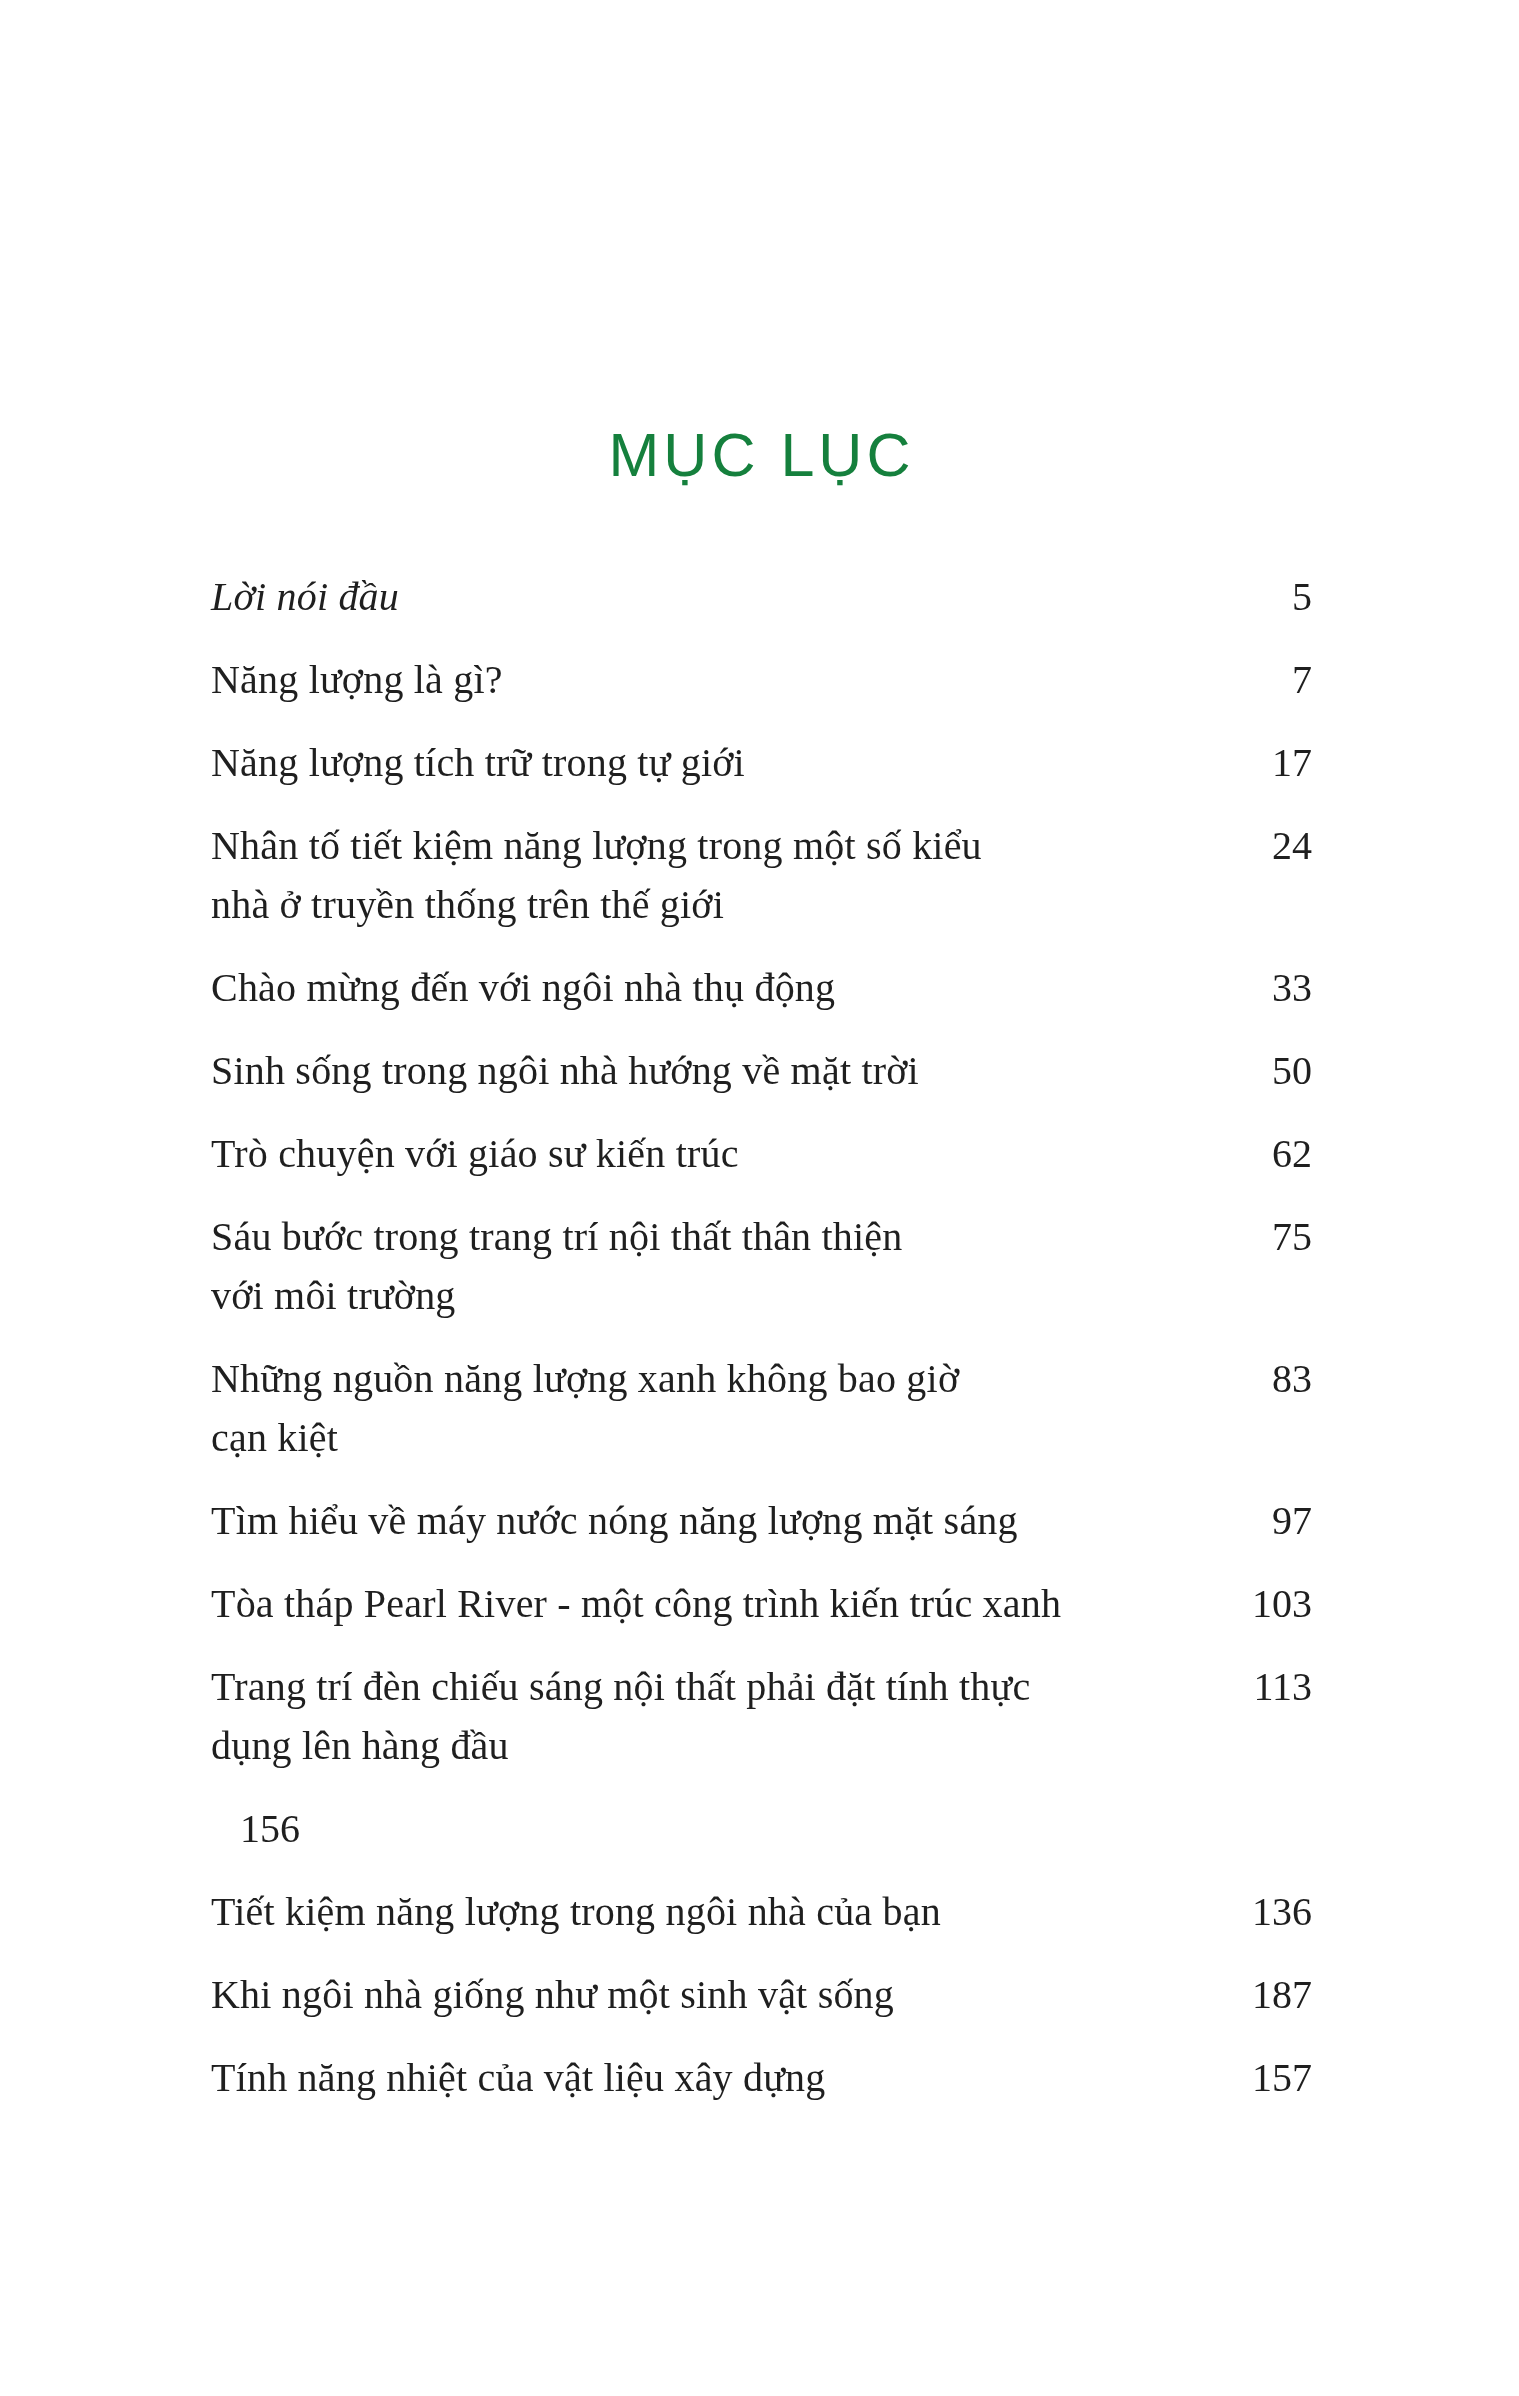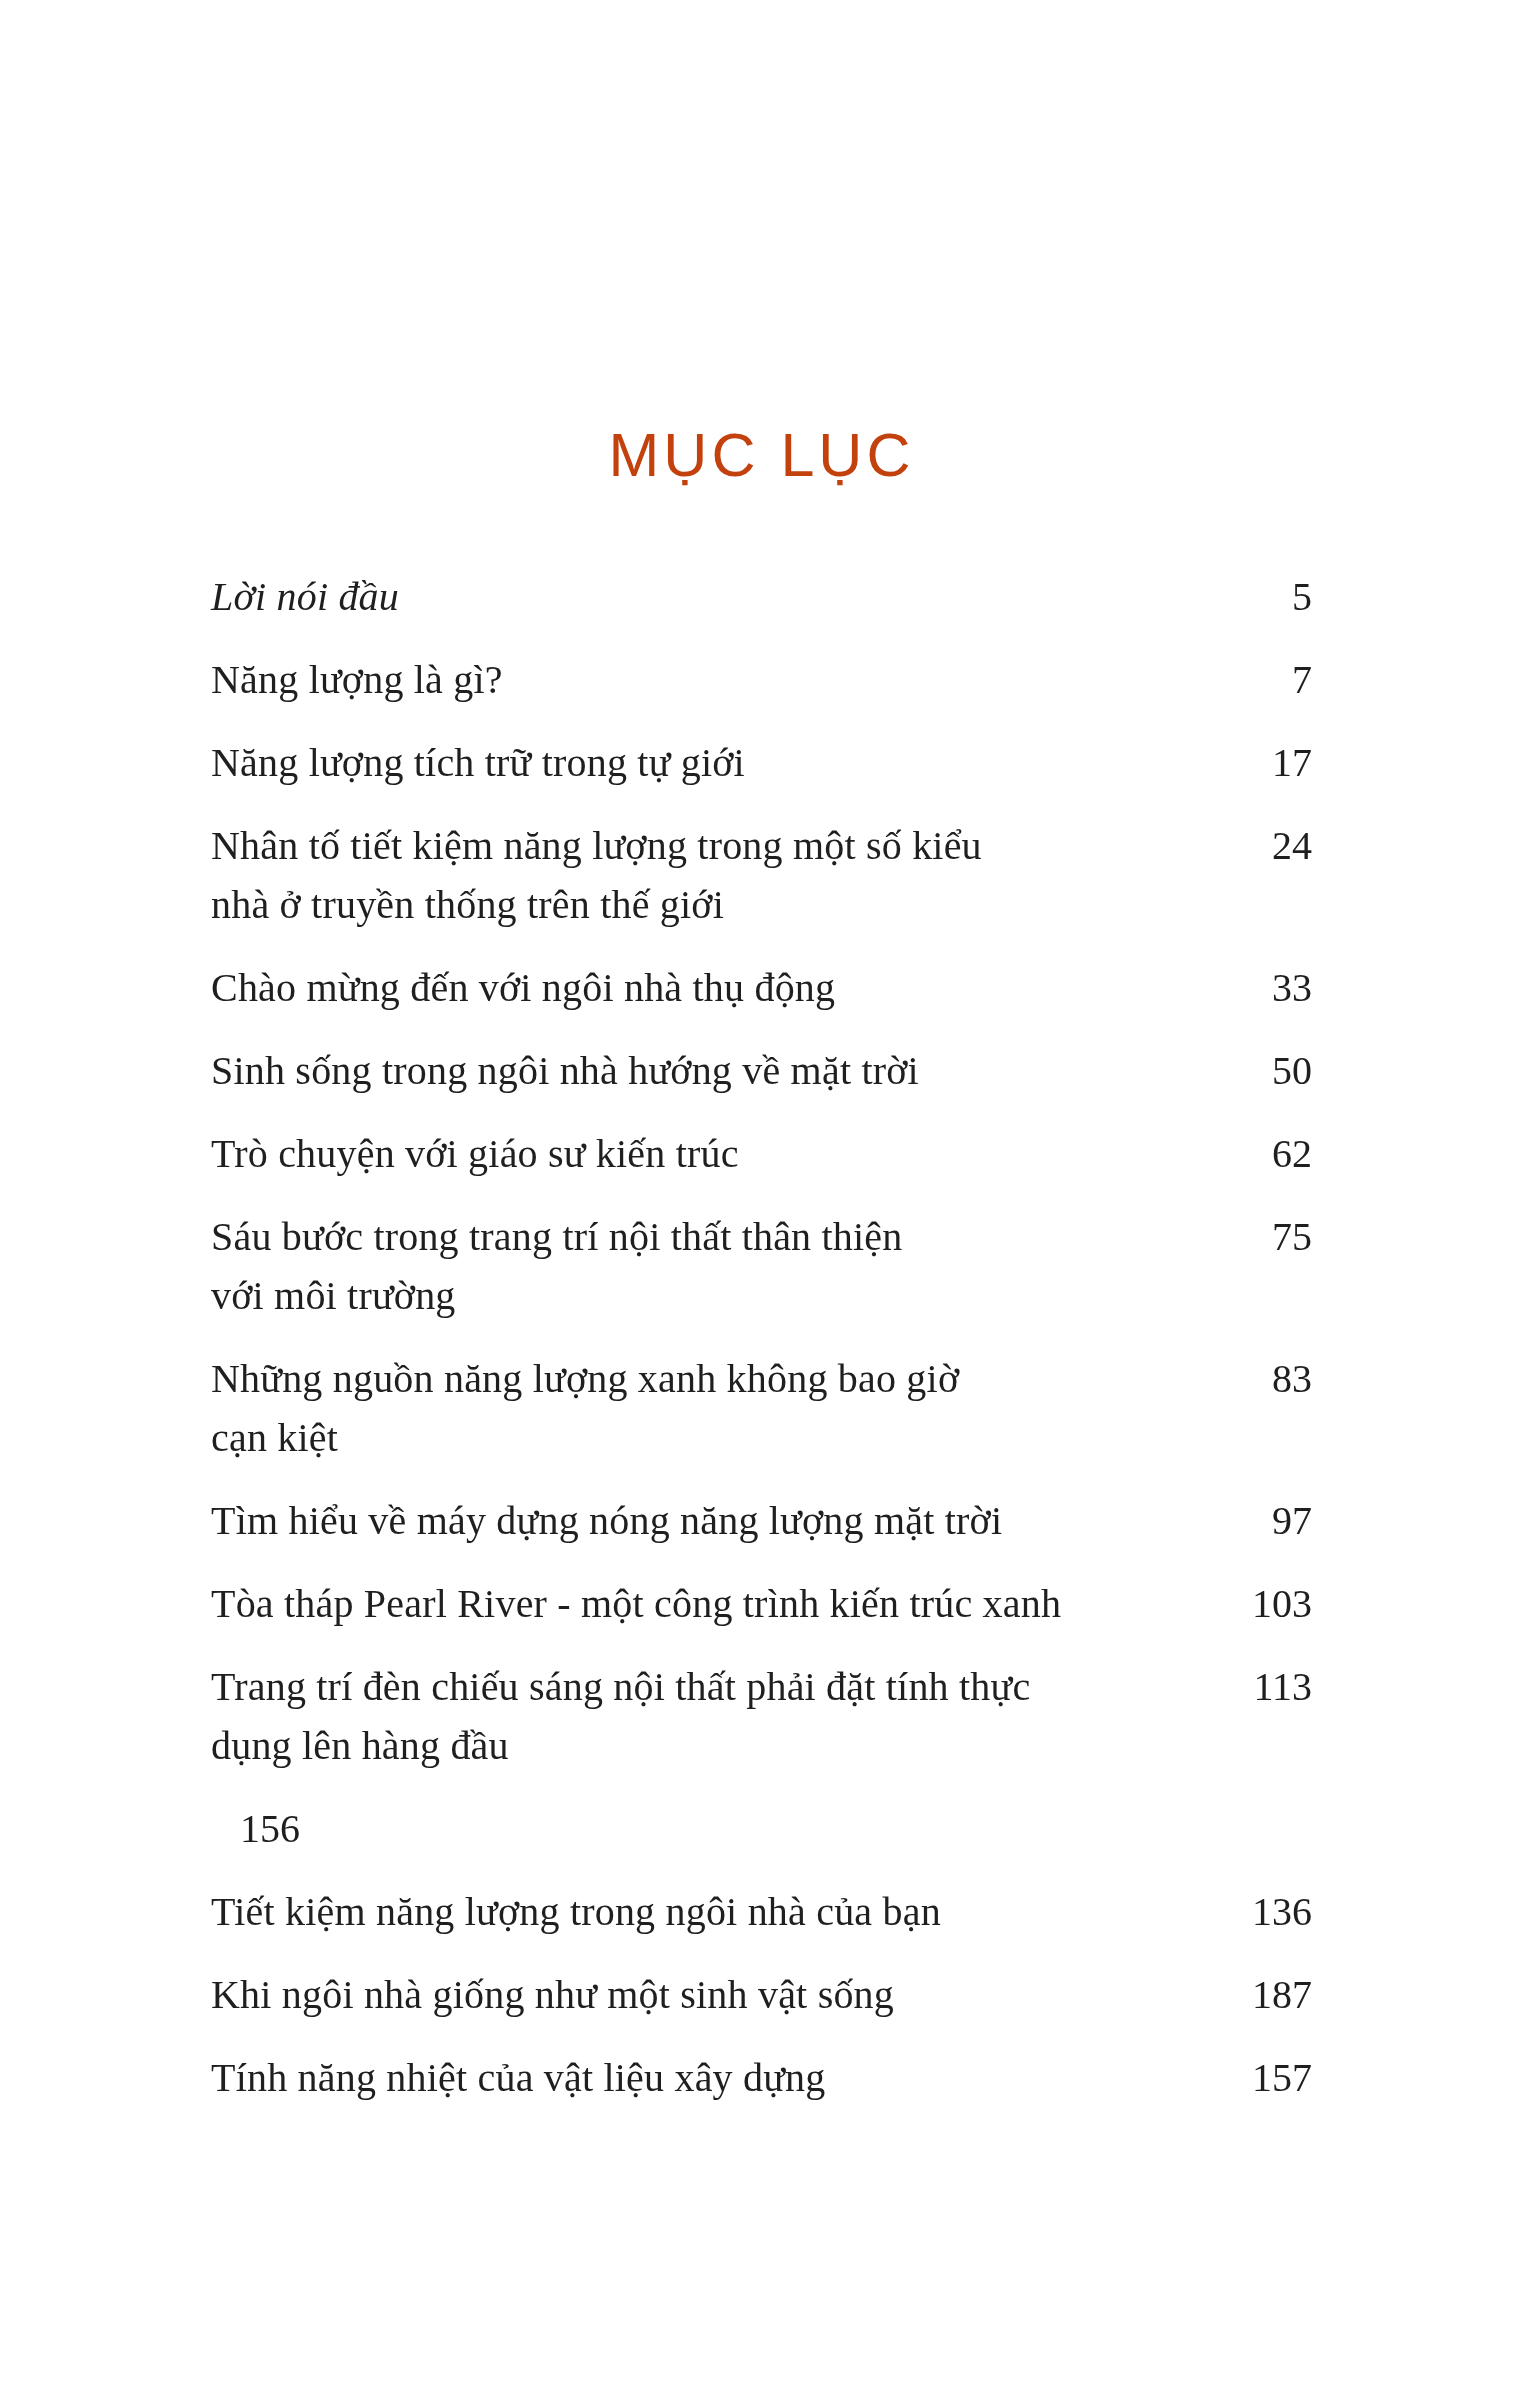--- a/index.html
+++ b/index.html
@@ -20,21 +20,21 @@
     overflow: hidden;
   }
   .title {
     margin: 0 0 77px 0;
     text-align: center;
     font-family: "Liberation Sans", "DejaVu Sans", sans-serif;
     font-weight: 400;
     font-size: 61px;
     line-height: 69px;
     letter-spacing: 4px;
-    color: #c2410c;
+    color: #15803d;
   }
   .entries {
     width: 100%;
   }
   .entry {
     display: flex;
     justify-content: space-between;
     align-items: baseline;
     margin-bottom: 24px;
   }
@@ -105,21 +105,21 @@
     <span class="pagenum">75</span>
   </div>
 
   <div class="entry">
     <span class="label">Những nguồn năng lượng xanh không bao giờ
 cạn kiệt</span>
     <span class="pagenum">83</span>
   </div>
 
   <div class="entry">
-    <span class="label">Tìm hiểu về máy dựng nóng năng lượng mặt trời</span>
+    <span class="label">Tìm hiểu về máy nước nóng năng lượng mặt sáng</span>
     <span class="pagenum">97</span>
   </div>
 
   <div class="entry">
     <span class="label">Tòa tháp Pearl River - một công trình kiến trúc xanh</span>
     <span class="pagenum">103</span>
   </div>
 
   <div class="entry">
     <span class="label">Trang trí đèn chiếu sáng nội thất phải đặt tính thực

